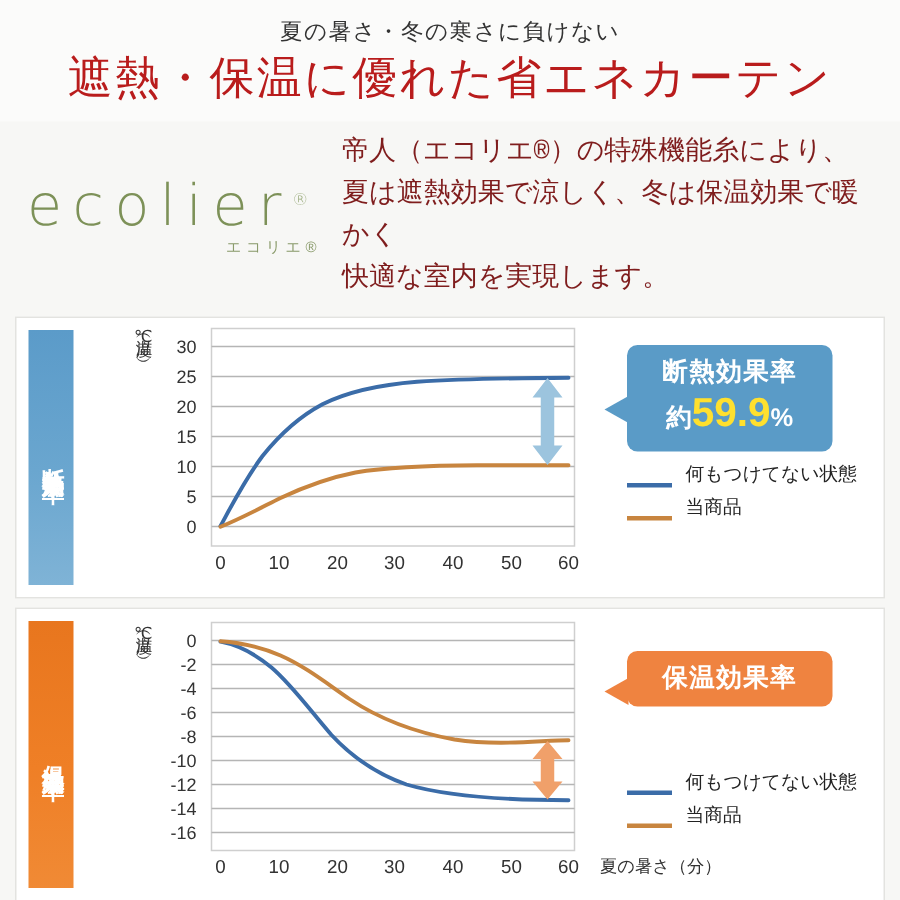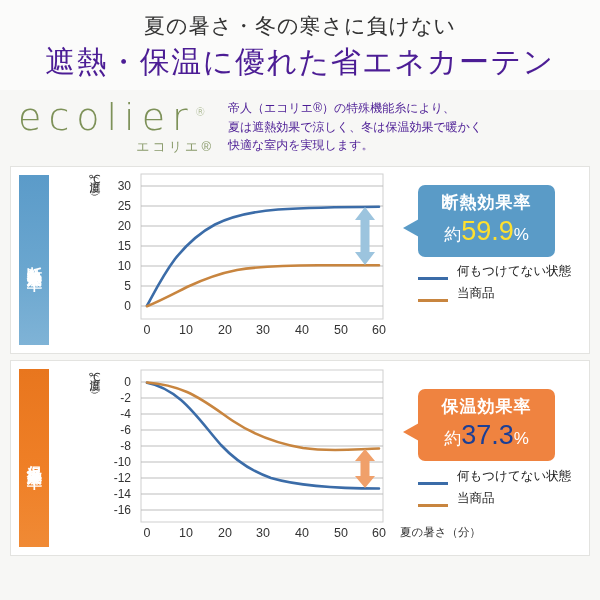--- a/index.html
+++ b/index.html
@@ -9,41 +9,41 @@
     font-family:"Liberation Sans","DejaVu Sans",sans-serif;
     color:#2b2b2b;
     overflow:hidden;
   }
   .page { width:600px; height:600px; position:relative; }
 
   
   .header { text-align:center; padding:12px 0 10px; background:#fbfbfa; }
   .header .sub {
     font-family:"Liberation Serif","DejaVu Serif",serif;
-    font-size:21px; letter-spacing:1px; color:#333; margin-bottom:4px;
+    font-size:15px; letter-spacing:1px; color:#333; margin-bottom:4px;
   }
   .header .main {
     font-family:"Liberation Serif","DejaVu Serif",serif;
-    font-size:30px; letter-spacing:1.5px; color:#4c1d95; line-height:1.2;
+    font-size:30px; letter-spacing:1.5px; color:#b91c1c; line-height:1.2;
   }
 
   
   .brand-row { display:flex; align-items:center; padding:6px 14px 4px 18px; }
   .logo-wrap { width:210px; flex:none; position:relative; padding-top:2px; }
   .logo-word {
     font-family:"DejaVu Sans",sans-serif;
     font-size:38px; font-weight:300; letter-spacing:7px; color:#7d9158;
     line-height:1; white-space:nowrap;
   }
   .logo-reg { font-size:11px; vertical-align:super; letter-spacing:0; color:#9aab7c; }
   .logo-kana {
-    text-align:right; font-size:13px; letter-spacing:3px; color:#8a9b6b;
+    text-align:right; font-size:10px; letter-spacing:3px; color:#8a9b6b;
     margin-top:2px; padding-right:14px;
   }
-  .desc { font-size:12px; line-height:1.55; color:#4c1d95; padding-top:2px; }
+  .desc { font-size:18px; line-height:1.55; color:#7f1d1d; padding-top:2px;font-family:Liberation Mono, monospace; }
 
   
   .card {
     background:#fff; border:1px solid #e3e3e0;
     margin:6px 10px; display:flex; position:relative;
   }
   .card.c1 { height:188px; }
   .card.c2 { height:196px; }
 
   .side-tab {
@@ -71,21 +71,21 @@
   }
 
   
   .callout {
     position:absolute; border-radius:7px; padding:8px 14px 10px;
     color:#fff; text-align:center; line-height:1.15;
   }
   .callout.blue   { background:#5a9bc7; }
   .callout.orange { background:#ef8340; }
   .callout .title { font-size:17px; font-weight:bold; letter-spacing:1px; }
-  .callout .val   { font-size:17px; font-weight:normal; margin-top:3px; }
+  .callout .val   { font-size:17px; font-weight:bold; margin-top:3px; }
   .callout .val .big { font-size:27px; }
   .callout.blue .val .big   { color:#ffe02e; }
   .callout.orange .val .big { color:#1b3f96; }
   .callout .tail {
     position:absolute; left:-15px; top:48%;
     width:0; height:0; border-top:9px solid transparent;
     border-bottom:9px solid transparent;
   }
   .callout.blue .tail   { border-right:16px solid #5a9bc7; }
   .callout.orange .tail { border-right:16px solid #ef8340; }
@@ -242,21 +242,20 @@
             <text x="276" y="170">60</text>
           </g>
         </svg>
       </div>
 
       <div class="xaxis-title" style="left:345px; top:164px;">夏の暑さ（分）</div>
 
       <div class="callout orange" style="left:363px; top:28px; width:137px;">
         <span class="tail"></span>
         <div class="title">保温効果率</div>
-        <div class="val"><span>約</span><span class="big">37.3</span><span>%</span></div>
       </div>
 
       <div class="legend" style="left:363px; top:107px;">
         <div class="row">
           <span class="swatch sw-blue"></span>
           <span>何もつけてない状態</span>
         </div>
         <div class="row">
           <span class="swatch sw-orange"></span>
           <span>当商品</span>

